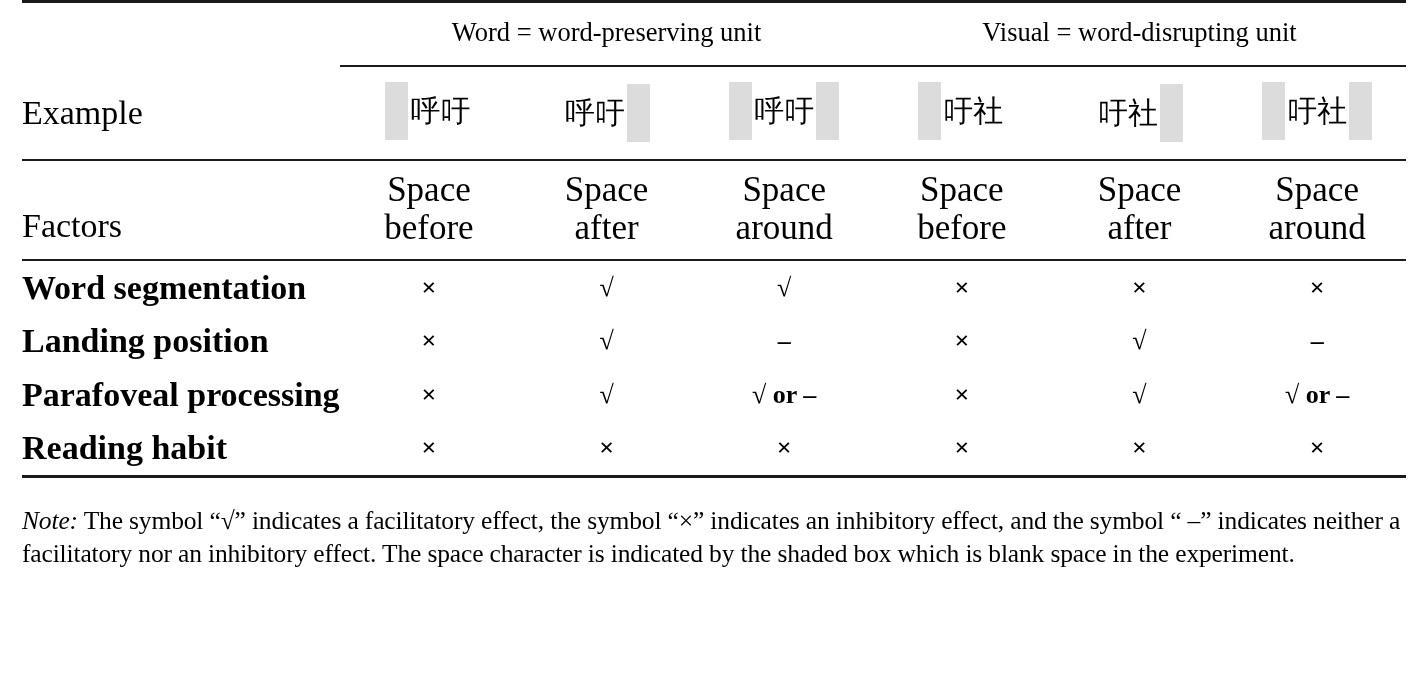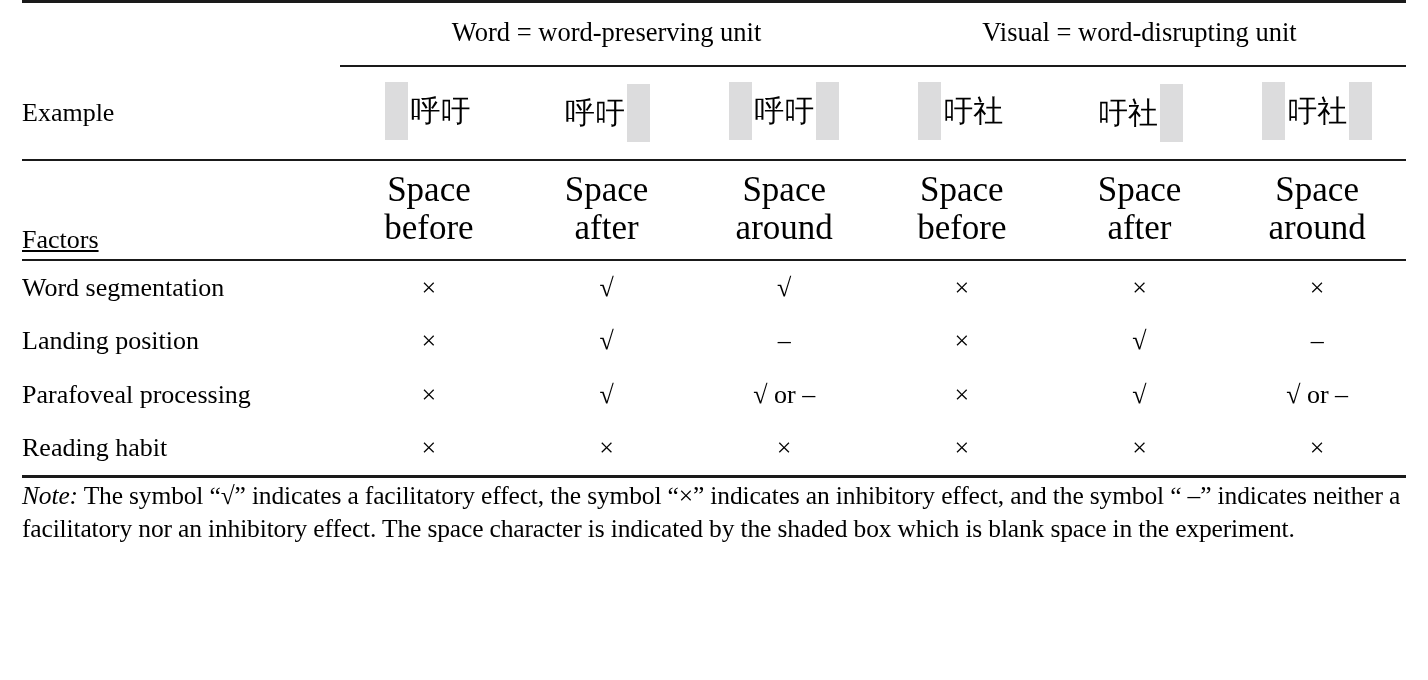--- a/index.html
+++ b/index.html
@@ -45,21 +45,21 @@
   .grouphead {
     text-align: center;
     font-size: 26.5px;
     height: 58px;
     padding-bottom: 4px;
     white-space: nowrap;
   }
 
   .rowlabel {
     text-align: left;
-    font-size: 26px;
+    font-size: 34px;
     white-space: nowrap;
   }
 
   .example-row td { height: 92px; }
   .example-cell {
     text-align: center;
     white-space: nowrap;
     line-height: 1;
   }
   .exwrap {
@@ -85,32 +85,32 @@
 
   .colhead {
     text-align: center;
     font-size: 35px;
     line-height: 1.08;
     height: 96px;
     padding-bottom: 2px;
   }
   .colhead .l1, .colhead .l2 { display: block; }
 
-  .factors-label { vertical-align: bottom; padding-bottom: 4px; text-decoration: underline; }
-
-  .datarow td { height: 53.5px; }
+  .factors-label { vertical-align: bottom; padding-bottom: 14px; }
+
+  .datarow td { height: 53.5px; font-weight: bold; }
   .sym {
     text-align: center;
     font-size: 26px;
     white-space: nowrap;
   }
 
   .note {
     width: 1384px;
-    margin-top: 1px;
+    margin-top: 26px;
     font-size: 25.5px;
     line-height: 1.30;
     text-align: left;
     letter-spacing: -0.15px;
   }
   .note i { font-style: italic; }
 </style>
 </head>
 <body>
 

